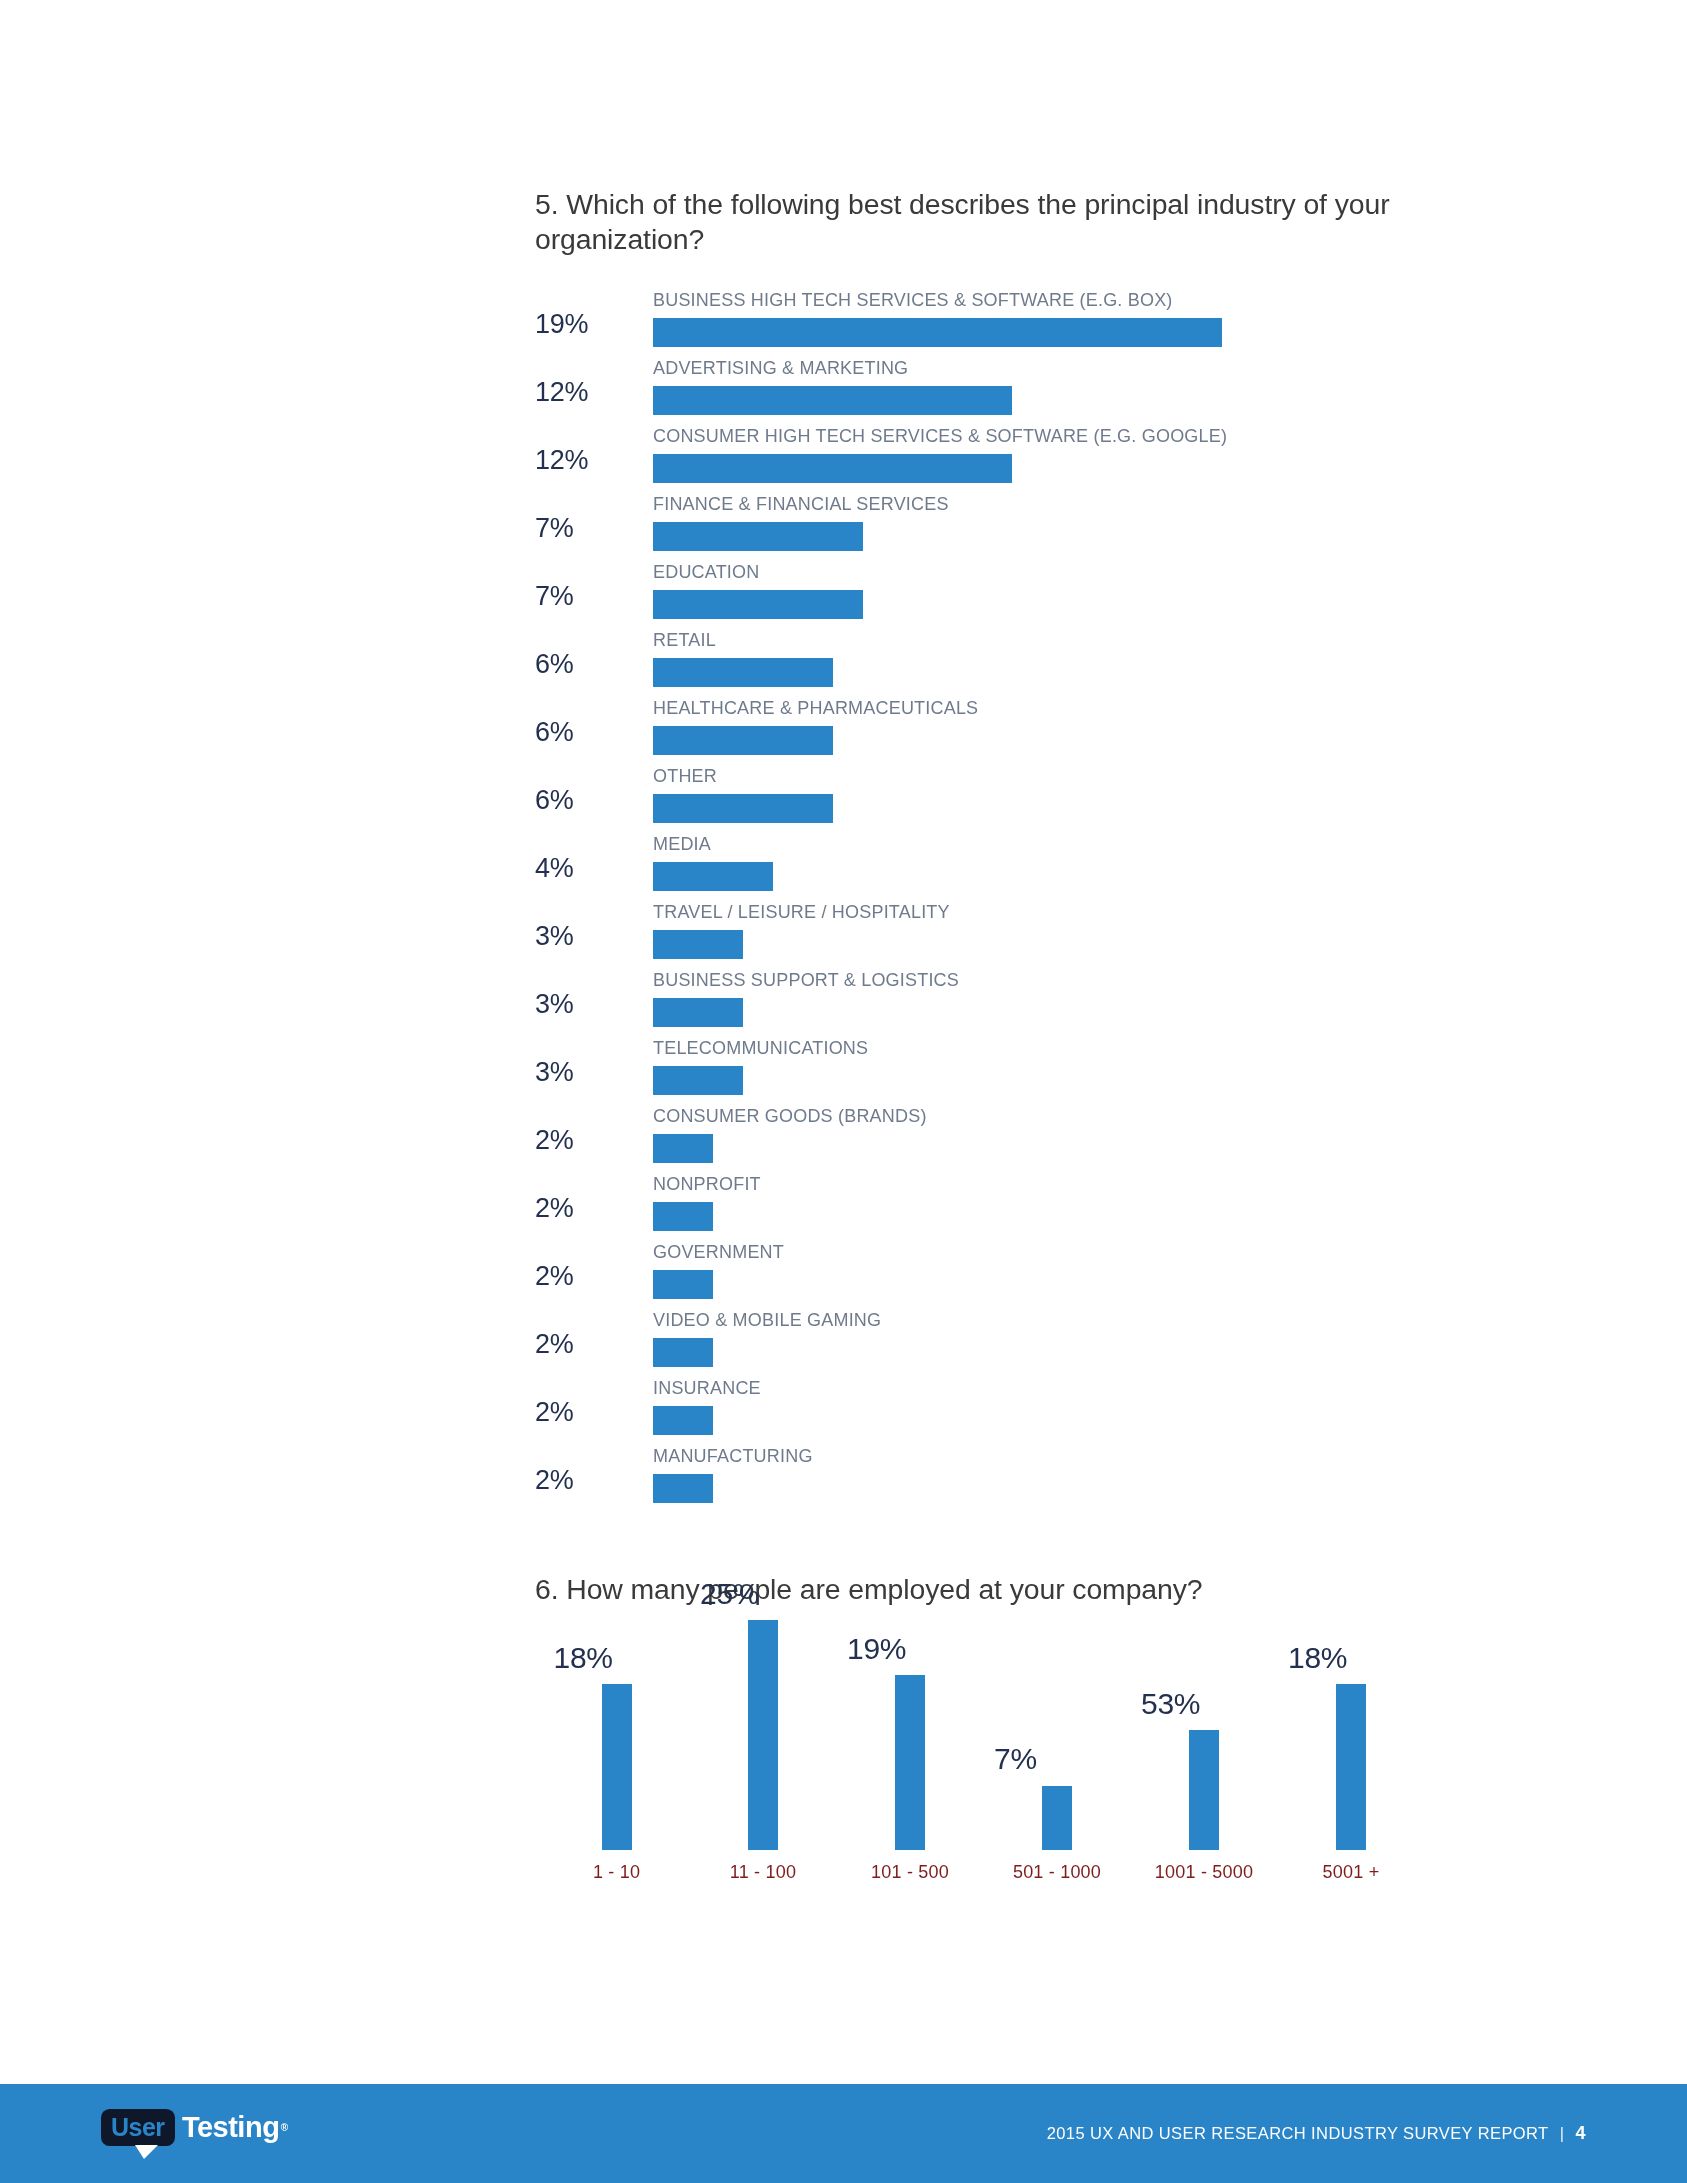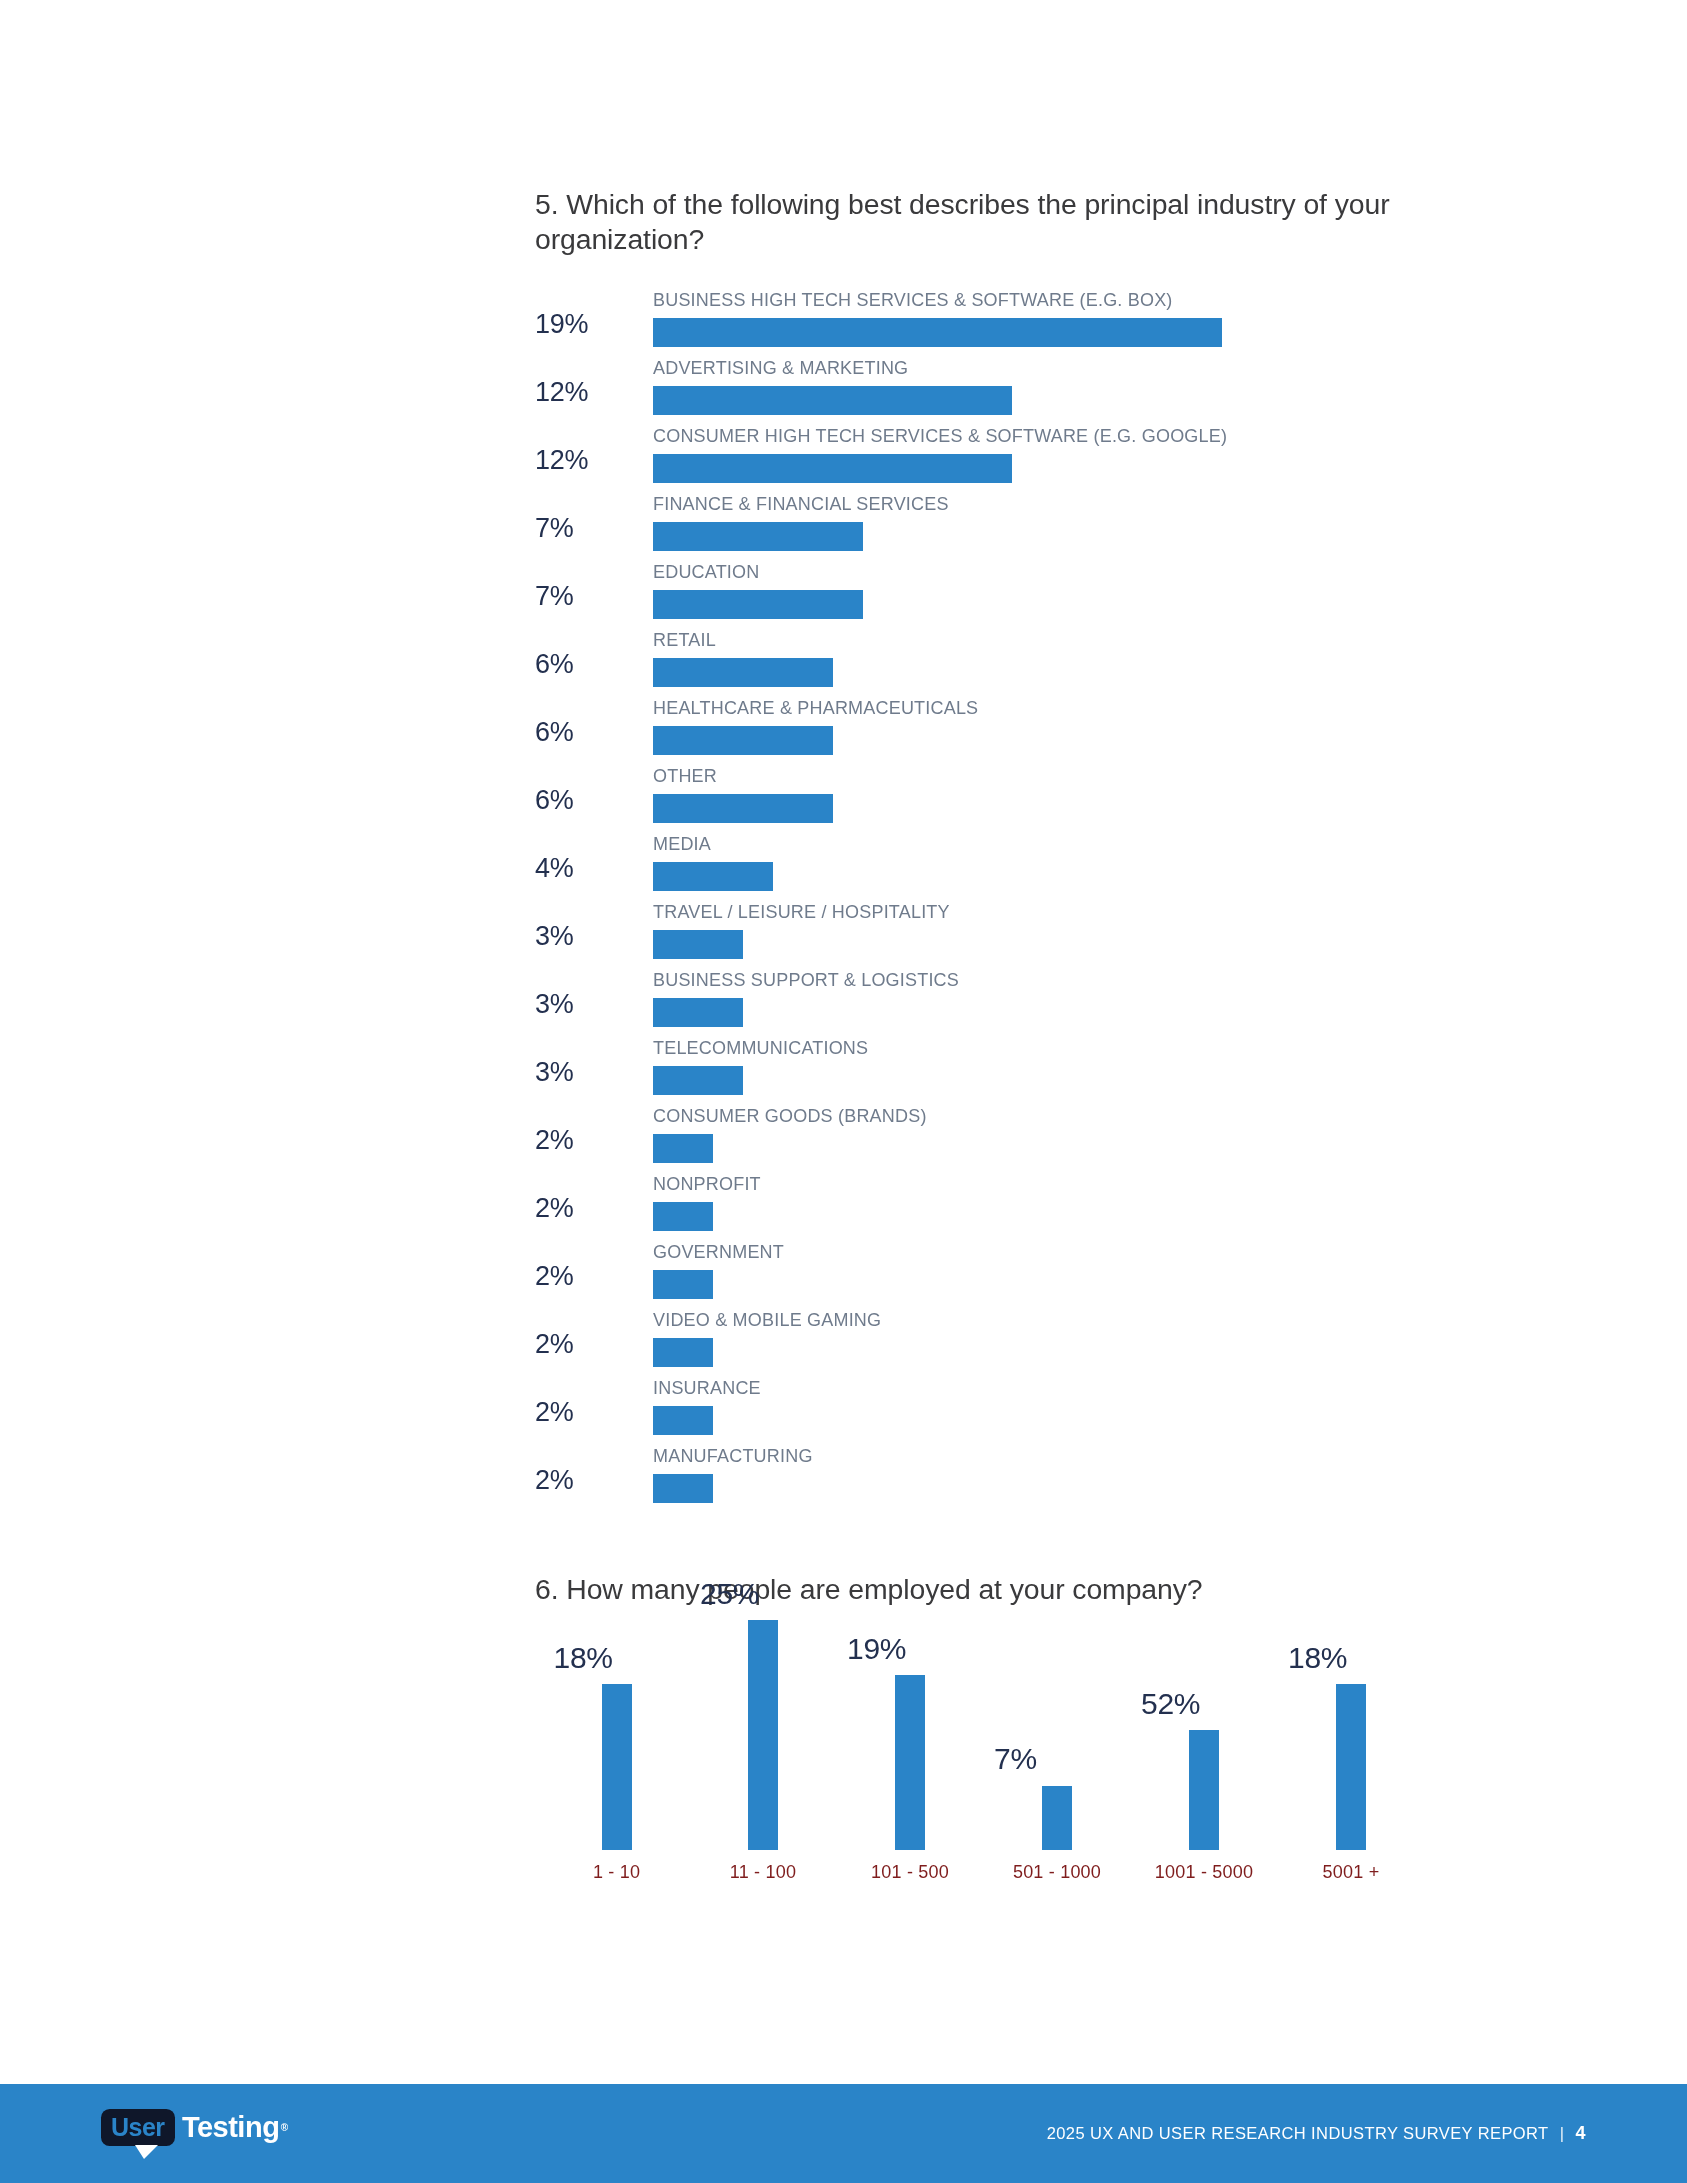--- a/index.html
+++ b/index.html
@@ -357,21 +357,21 @@
           <div class="col-group" style="left: 312px;">
             <div class="col-bar" style="height: 175px; background: rgb(42, 132, 200);"></div>
             <div class="col-valuelabel" style="bottom: 184px;">19%</div>
           </div>
           <div class="col-group" style="left: 459px;">
             <div class="col-bar" style="height: 64px; background: rgb(42, 132, 200);"></div>
             <div class="col-valuelabel" style="bottom: 74px;">7%</div>
           </div>
           <div class="col-group" style="left: 606px;">
             <div class="col-bar" style="height: 120px; background: rgb(42, 132, 200);"></div>
-            <div class="col-valuelabel" style="bottom: 129px;">52%</div>
+            <div class="col-valuelabel" style="bottom: 129px;">53%</div>
           </div>
           <div class="col-group" style="left: 753px;">
             <div class="col-bar" style="height: 166px; background: rgb(42, 132, 200);"></div>
             <div class="col-valuelabel" style="bottom: 175px;">18%</div>
           </div>
         </div>
       <div class="col-axis">
           <div class="col-tick" style="left: 18.5px; width: 126px;">1 - 10</div>
           <div class="col-tick" style="left: 165px; width: 126px;">11 - 100</div>
           <div class="col-tick" style="left: 312px; width: 126px;">101 - 500</div>
@@ -385,20 +385,20 @@
 
   <div class="footer">
     <div class="logo">
       <span class="logo-bubble">
         <span class="logo-bubble-text">User</span>
       </span>
       <span class="logo-word">Testing</span>
       <span class="logo-reg">®</span>
     </div>
     <div class="footer-right">
-      <span>2025 UX AND USER RESEARCH INDUSTRY SURVEY REPORT</span>
+      <span>2015 UX AND USER RESEARCH INDUSTRY SURVEY REPORT</span>
       <span class="footer-sep">|</span>
       <span class="footer-page">4</span>
     </div>
   </div>
 
 </div>
 
 
 </body></html>

